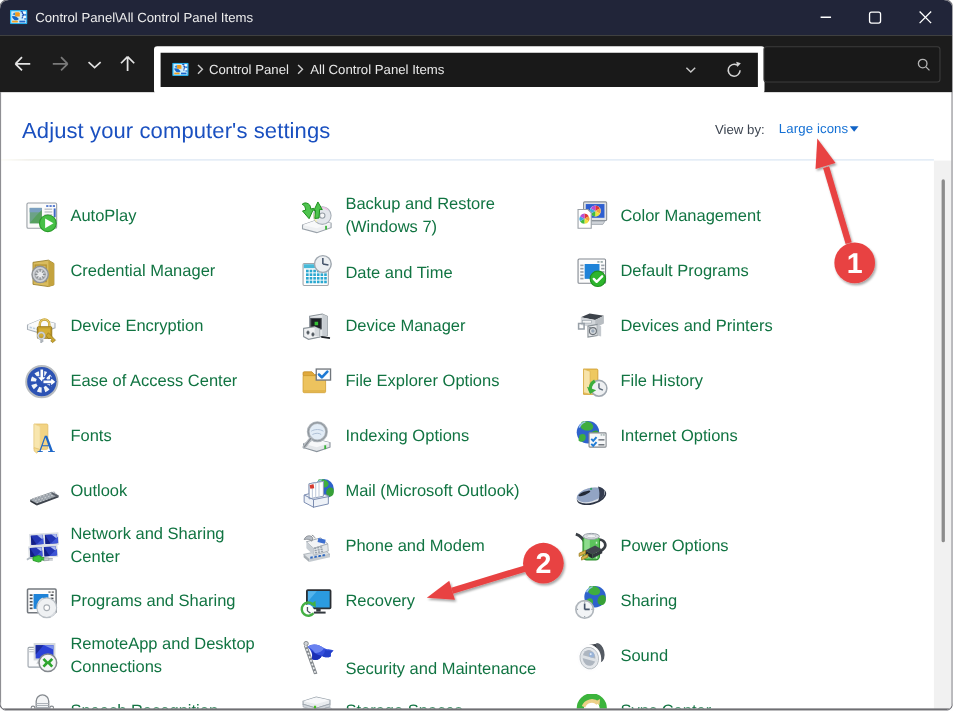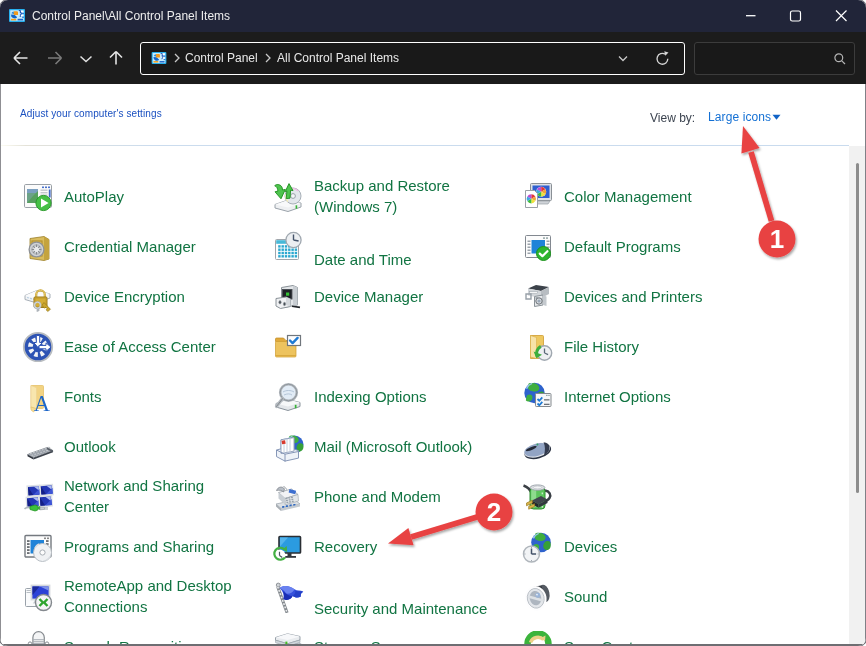--- a/index.html
+++ b/index.html
@@ -5,21 +5,21 @@
 #win{position:absolute;left:0;top:0;width:866px;height:646px;border-radius:8px;overflow:hidden;background:#fff;box-shadow:0 0 0 1px #74747a;}
 #titlebar{position:absolute;left:0;top:0;width:866px;height:32px;background:#212539;}
 #navbar{position:absolute;left:0;top:32px;width:866px;height:52px;background:#1c1c1c;}
 #hdr{position:absolute;left:1px;top:84px;width:864px;height:62px;background:#fff;}
 #sep{position:absolute;left:1px;top:145px;width:848px;height:1px;background:linear-gradient(to right,#fcfcf2 0px,#e4e2d8 25px,#cbdcee 150px,#c9dbee 100%);}
 #content{position:absolute;left:1px;top:146px;width:848px;height:498px;background:#fff;overflow:hidden;}
 #gutter{position:absolute;left:849px;top:146px;width:16px;height:499px;background:#f1f1f1;}
 #thumb{position:absolute;left:855.5px;top:163px;width:3px;height:330px;background:#8c8c8c;border-radius:1.5px;}
 .item{position:absolute;color:#117442;font-size:15px;line-height:21px;width:186px;}
 .icon{position:absolute;width:32px;height:32px;}
-#adjust{position:absolute;left:20px;top:107.5px;font-size:10px;color:#1a50c0;letter-spacing:0.1px;}
+#adjust{position:absolute;left:20px;top:107.5px;font-size:20px;color:#1a50c0;letter-spacing:0.1px;}
 #viewby{position:absolute;left:650px;top:111px;font-size:12px;color:#3c4450;}
 #largeicons{position:absolute;left:708px;top:110px;font-size:12px;color:#1470d4;letter-spacing:0.1px;}
 svg{display:block;}
 .tbtxt{position:absolute;color:#ededed;font-size:12px;}
 </style></head>
 <body>
 <div id="win">
   <div id="titlebar">
     <svg style="position:absolute;left:9px;top:9px" width="16" height="13" viewBox="0 0 16 13">
         <rect x="0" y="0" width="16" height="13" rx="1" fill="#28b0ee"></rect>
@@ -48,21 +48,21 @@
       <g stroke="#7a7a7a" stroke-width="1.6" fill="none">
           <path d="M61.5,26 h-13.5 M61.5,26 l-6,-6 M61.5,26 l-6,6"></path>
         </g>
       <g stroke="#e0e0e0" stroke-width="1.5" fill="none">
           <path d="M80.5,55.5 M80.5,24.5 l5.5,5 l5.5,-5"></path>
         </g>
       <g stroke="#e4e4e4" stroke-width="1.6" fill="none">
           <path d="M116,32.5 v-13 M116,19.5 l-6,6 M116,19.5 l6,6"></path>
         </g>
     </svg>
-    <div style="position:absolute;left:140px;top:10px;width:543px;height:31px;background:#191919;border:1px solid #ffffff;border-radius:3px;">
+    <div style="position:absolute;left:140px;top:10px;width:543px;height:31px;background:#191919;border:6px solid #ffffff;border-radius:3px;">
       <svg style="position:absolute;left:10px;top:9px" width="16" height="12" viewBox="0 0 16 13">
           <rect x="0" y="0" width="16" height="13" rx="1" fill="#28b0ee"></rect>
           <rect x="1.2" y="1.2" width="13.6" height="10.6" rx="0.5" fill="#c8ecfc"></rect>
           <path d="M2,5.5 a3.6,3.6 0 0 0 6.2,2.8 l-2.7,-2.6 Z" fill="#1565c8"></path>
           <path d="M2.3,4.2 a3.4,3.4 0 0 1 2.4,-1.8 l0.6,2.8 Z" fill="#2e8ad8"></path>
           <path d="M4.8,2.2 h3.4 l0.8,0.9 v2.9 h-4.2 Z" fill="#f09a1e"></path>
           <path d="M9.8,1.8 c1.6,-0.6 2.4,0.5 1.7,1.6 c1.2,0.2 1.3,1.6 0.2,2 c0.8,0.8 0.2,1.9 -1,1.8" fill="none" stroke="#1e50b4" stroke-width="1.1"></path>
           <rect x="12" y="1.8" width="2.2" height="1.4" fill="#ffffff"></rect>
           <rect x="13" y="3.8" width="2" height="1.4" fill="#2e7ad4"></rect>
           <rect x="12" y="5.8" width="2.2" height="1.4" fill="#ffffff"></rect>
@@ -316,21 +316,21 @@
           <rect x="6.2" y="24.099999999999998" width="2.4" height="2.4" fill="#2aa8d0"></rect>
           <rect x="9.5" y="24.099999999999998" width="2.4" height="2.4" fill="#2aa8d0"></rect>
           <rect x="12.8" y="24.099999999999998" width="2.4" height="2.4" fill="#2aa8d0"></rect>
           <rect x="16.099999999999998" y="24.099999999999998" width="2.4" height="2.4" fill="#2aa8d0"></rect>
           <rect x="19.4" y="24.099999999999998" width="2.4" height="2.4" fill="#2aa8d0"></rect>
           <rect x="22.7" y="24.099999999999998" width="2.4" height="2.4" fill="#2aa8d0"></rect>
           <circle cx="21.5" cy="9" r="7.6" fill="#eceff2" stroke="#a0a8b0" stroke-width="1.3"></circle>
           <path d="M21.5,9 V3.6 M21.5,9 L26.6,10" stroke="#44536a" stroke-width="1.4" fill="none"></path>
         </svg>
       </div>
-<div class="item" style="left:313px;top:103px">Date and Time</div>
+<div class="item" style="left:313px;top:92px">Date and Time</div>
 <div class="icon" style="left:271px;top:135px">
         <svg width="32" height="32" viewBox="0 0 32 32">
           <path d="M9.5,6.5 L21,4.5 L25.5,6.5 L25.5,24 L14,26 L9.5,23.5 Z" fill="#e2e5e8" stroke="#8a9298"></path>
           <path d="M21,4.5 L25.5,6.5 L25.5,24 L21,25.5 Z" fill="#c8cdd2"></path>
           <rect x="10.5" y="8.5" width="9.5" height="9.5" fill="#1e2126" stroke="#4a4f55"></rect>
           <rect x="14" y="11.5" width="3.2" height="3.2" fill="#35c035"></rect>
           <path d="M4,17.5 L14,16 L18.5,18 L18.5,25.5 L8.5,27.5 L4,25 Z" fill="#f0f1f3" stroke="#8a9298"></path>
           <path d="M14,16 L18.5,18 L18.5,25.5 L14,24 Z" fill="#d4d8dc"></path>
           <ellipse cx="8" cy="21.3" rx="1.2" ry="1.7" fill="#4a5057" stroke="#8a9298" stroke-width="0.5"></ellipse>
           <ellipse cx="12.5" cy="23" rx="1.2" ry="1.7" fill="#4a5057" stroke="#8a9298" stroke-width="0.5"></ellipse>
@@ -340,20 +340,21 @@
 <div class="item" style="left:313px;top:139.5px">Device Manager</div>
 <div class="icon" style="left:271px;top:185px">
         <svg width="32" height="32" viewBox="0 0 32 32">
           <path d="M3.5,10.5 v-2.5 a1,1 0 0 1 1,-1 h7 l2.5,2.5 h9 a1,1 0 0 1 1,1 v0.5 Z" fill="#e0a93c" stroke="#c08a20" stroke-width="0.7"></path>
           <rect x="3.5" y="10.5" width="20.5" height="15.5" rx="1" fill="#edc35e" stroke="#cf9c2e" stroke-width="0.7"></rect>
           <path d="M3.5,24.5 h20.5" stroke="#d9a93e" stroke-width="1"></path>
           <rect x="15.5" y="4.5" width="13" height="10" fill="#fdfdfd" stroke="#70767c" stroke-width="1.2"></rect>
           <path d="M18,9.5 l2.6,2.6 l5,-5.2" stroke="#1e7ad4" stroke-width="2.4" fill="none" stroke-linecap="round" stroke-linejoin="round"></path>
         </svg>
       </div>
+<div class="item" style="left:313px;top:189.5px">File Explorer Options</div>
 <div class="icon" style="left:271px;top:235px">
         <svg width="32" height="32" viewBox="0 0 32 32">
           <path d="M4,22.5 L16,18.5 L28,21.5 L28,25.5 L16,29.5 L4,26 Z" fill="#e4e7ea" stroke="#8a939c"></path>
           <path d="M4,22.5 L16,18.5 L28,21.5 L16,25.5 Z" fill="#f7f8f9"></path>
           <rect x="22.8" y="23.8" width="1.7" height="3.5" fill="#35b335"></rect>
           <circle cx="16.5" cy="11.5" r="8.3" fill="#dfeaf5" fill-opacity="0.92" stroke="#b0b6bc" stroke-width="2.6"></circle>
           <circle cx="16.5" cy="11.5" r="8.3" fill="none" stroke="#888f96" stroke-width="0.8"></circle>
           <path d="M11,11 c3,-2 8,-2 11,0 M12,14 c3,-1.5 6,-1.5 8,0" stroke="#aebfd4" stroke-width="0.9" fill="none"></path>
           <path d="M10.6,17.6 L4.5,25.5" stroke="#b4bac0" stroke-width="3.2" stroke-linecap="round"></path>
           <path d="M10.6,17.6 L4.5,25.5" stroke="#84898e" stroke-width="1" stroke-linecap="round"></path>
@@ -552,33 +553,34 @@
           <ellipse cx="15.5" cy="6.6" rx="7.4" ry="2.7" fill="#dcdfe2" stroke="#98a0a8" stroke-width="0.9"></ellipse>
           <ellipse cx="15.5" cy="6.4" rx="4.2" ry="1.5" fill="#f2f3f5" stroke="#b0b6bc" stroke-width="0.6"></ellipse>
           <path d="M20.3,11.5 v1.8 m0,2.7 v1.8 m0,2.7 v1.8 m0,2.7 v1.8" stroke="#cdeccd" stroke-width="1.3"></path>
           <path d="M10,19.5 L19,15 L25.5,18.5 L16.5,23.2 Z" fill="#41464d"></path>
           <path d="M10,19.5 L16.5,23.2 L16.5,26.8 L10,23 Z" fill="#23272d"></path>
           <path d="M16.5,23.2 L25.5,18.5 L25.5,22 L16.5,26.8 Z" fill="#33383f"></path>
           <path d="M4.5,22 l5.8,-2.7 l0,2.8 l-5.8,2.7 Z" fill="#d8b44a" stroke="#9a7b1f" stroke-width="0.7"></path>
           <path d="M6.7,25.4 l5.8,-2.7 l0,2.8 l-5.8,2.7 Z" fill="#d8b44a" stroke="#9a7b1f" stroke-width="0.7"></path>
         </svg>
       </div>
+<div class="item" style="left:563px;top:339.5px">Power Options</div>
 <div class="icon" style="left:521px;top:385px">
         <svg width="32" height="32" viewBox="0 0 32 32">
           <circle cx="19" cy="11.5" r="9.8" fill="#2e62cc"></circle>
           <path d="M13.61,2.1899999999999995 c4.9,-1.176 8.82,0.49000000000000005 9.8,3.43 c0.9800000000000001,2.94 -1.9600000000000002,4.9 -5.390000000000001,4.41 c-4.41,-0.49000000000000005 -6.86,-2.94 -4.41,-7.840000000000001 Z" fill="#3fae3f"></path>
           <path d="M23.41,10.52 c3.9200000000000004,-1.47 5.390000000000001,0.49000000000000005 5.390000000000001,3.43 c0,3.43 -2.45,5.88 -5.390000000000001,4.9 c-2.45,-0.9800000000000001 -3.43,-5.390000000000001 0,-8.33 Z" fill="#37a037"></path>
           <path d="M11.649999999999999,13.95 c2.94,-1.9600000000000002 5.88,-0.9800000000000001 5.390000000000001,2.45 c-0.49000000000000005,3.43 -4.41,4.41 -6.370000000000001,1.9600000000000002 Z" fill="#3fae3f"></path>
           <path d="M11.355999999999998,7.3839999999999995 a9.016000000000002,9.016000000000002 0 0 1 5.390000000000001,-5.096000000000001" stroke="#9ecaf2" stroke-width="1.3720000000000003" fill="none" opacity="0.9"></path>
           <circle cx="9.5" cy="23" r="8" fill="#f2f4f6" stroke="#b0b6bc" stroke-width="1.5"></circle>
           <path d="M9.5,23 V17.6 M9.5,23 h4.6" stroke="#44536a" stroke-width="1.5"></path>
           <path d="M9.5,15.9 v1.1 M9.5,29.1 v1.1 M2.4,23 h1.1 M15.6,23 h1.1" stroke="#9aa2aa" stroke-width="1"></path>
         </svg>
       </div>
-<div class="item" style="left:563px;top:389.5px">Devices</div>
+<div class="item" style="left:563px;top:389.5px">Sharing</div>
 <div class="icon" style="left:521px;top:435px">
         <svg width="32" height="32" viewBox="0 0 32 32">
           <g transform="rotate(-12 16 16)">
             <path d="M14,5 L24,5.5 a7.5,9.5 0 0 1 3.5,8 a7.5,9.5 0 0 1 -3,7.5 L16,21.5 Z" fill="#41464d"></path>
             <ellipse cx="23" cy="13.8" rx="5" ry="8.8" fill="#545a62"></ellipse>
             <path d="M18.5,6 q1.5,7.5 0,15 M21,5.8 q1.8,8 0.2,15.7" stroke="#2a2e33" stroke-width="0.9" fill="none"></path>
             <ellipse cx="13.5" cy="16.8" rx="10.8" ry="12.4" fill="#fdfdfe"></ellipse>
             <ellipse cx="13.5" cy="16.8" rx="8.4" ry="9.9" fill="#e4e7eb" stroke="#b4bac0" stroke-width="0.8"></ellipse>
             <ellipse cx="13.3" cy="16.6" rx="5.8" ry="7.2" fill="#aeb6c0"></ellipse>
             <path d="M6.5,13.5 l13.5,7" stroke="#dde1e5" stroke-width="2.6"></path>

